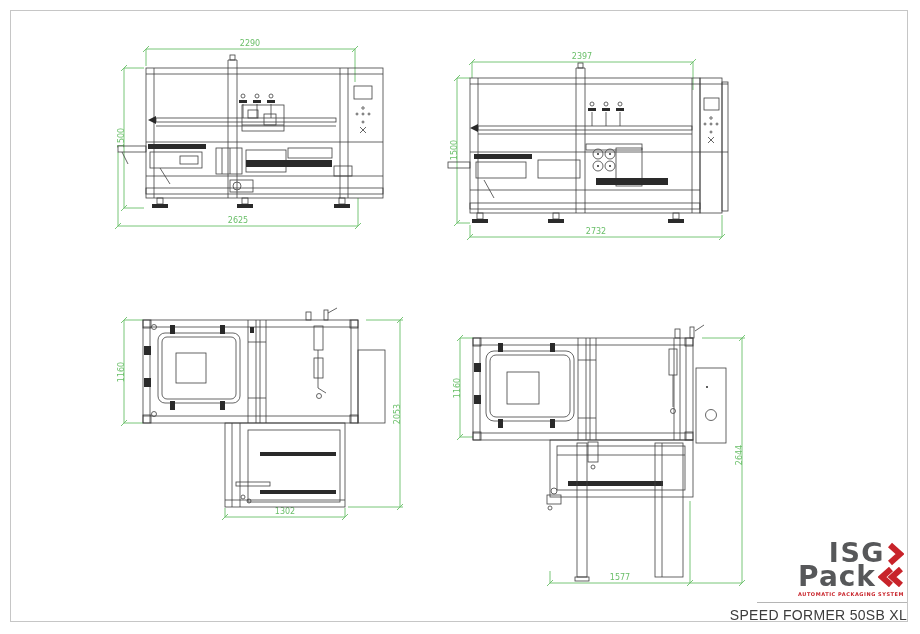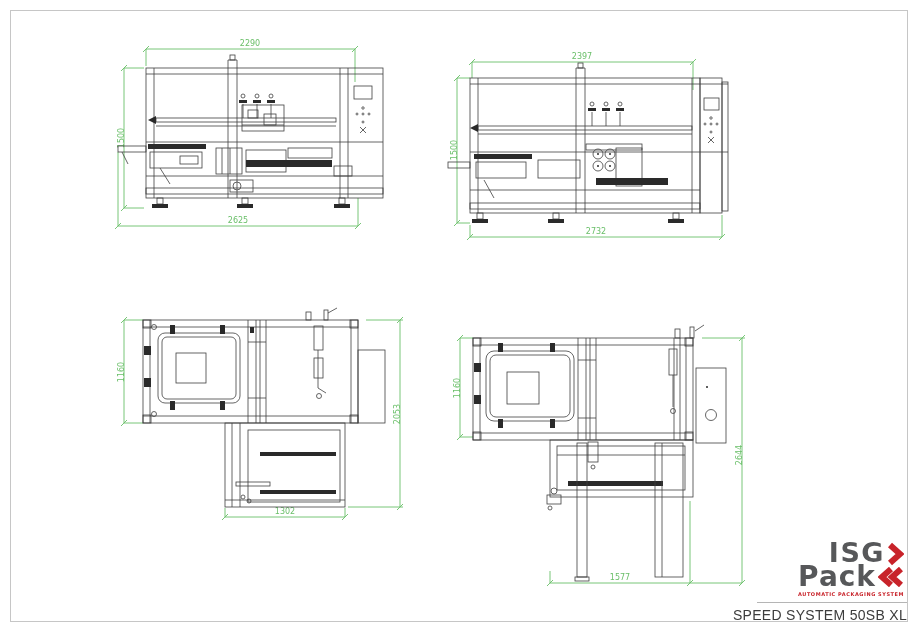--- a/index.html
+++ b/index.html
@@ -376,14 +376,14 @@
     <div class="logo-row">
       <span class="logo-pack">Pack</span>
       <svg class="logo-chevron" width="26" height="20" viewBox="0 0 26 20">
         <polyline points="13,2 4,10 13,18" fill="none" stroke="#c8232a" stroke-width="6"></polyline>
         <polyline points="23,2 14,10 23,18" fill="none" stroke="#c8232a" stroke-width="6"></polyline>
       </svg>
     </div>
     <div class="tagline">AUTOMATIC PACKAGING SYSTEM</div>
   </div>
   <div class="rule"></div>
-  <div class="sheet-title">SPEED SYSTEM 50SB XL</div>
+  <div class="sheet-title">SPEED FORMER 50SB XL</div>
 </div>
 
 </body></html>

